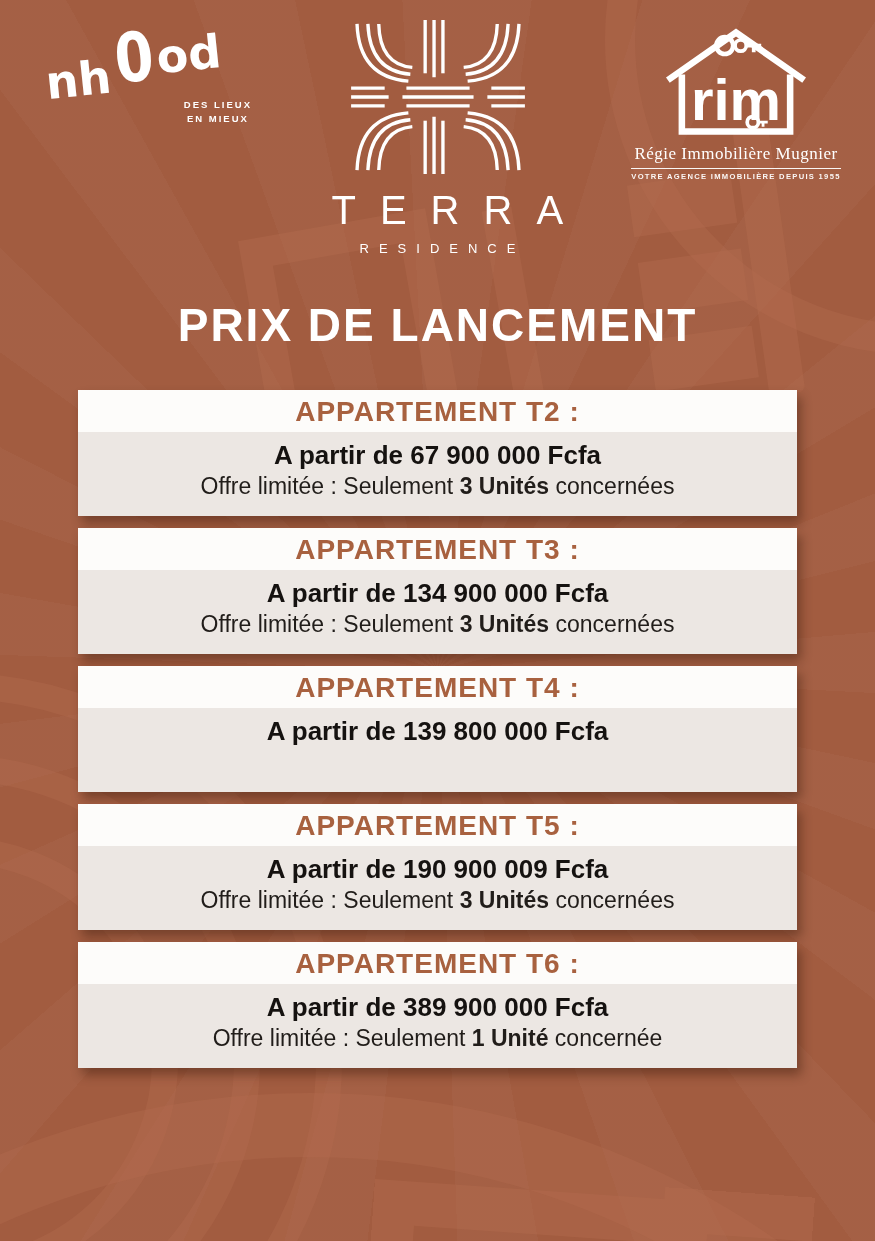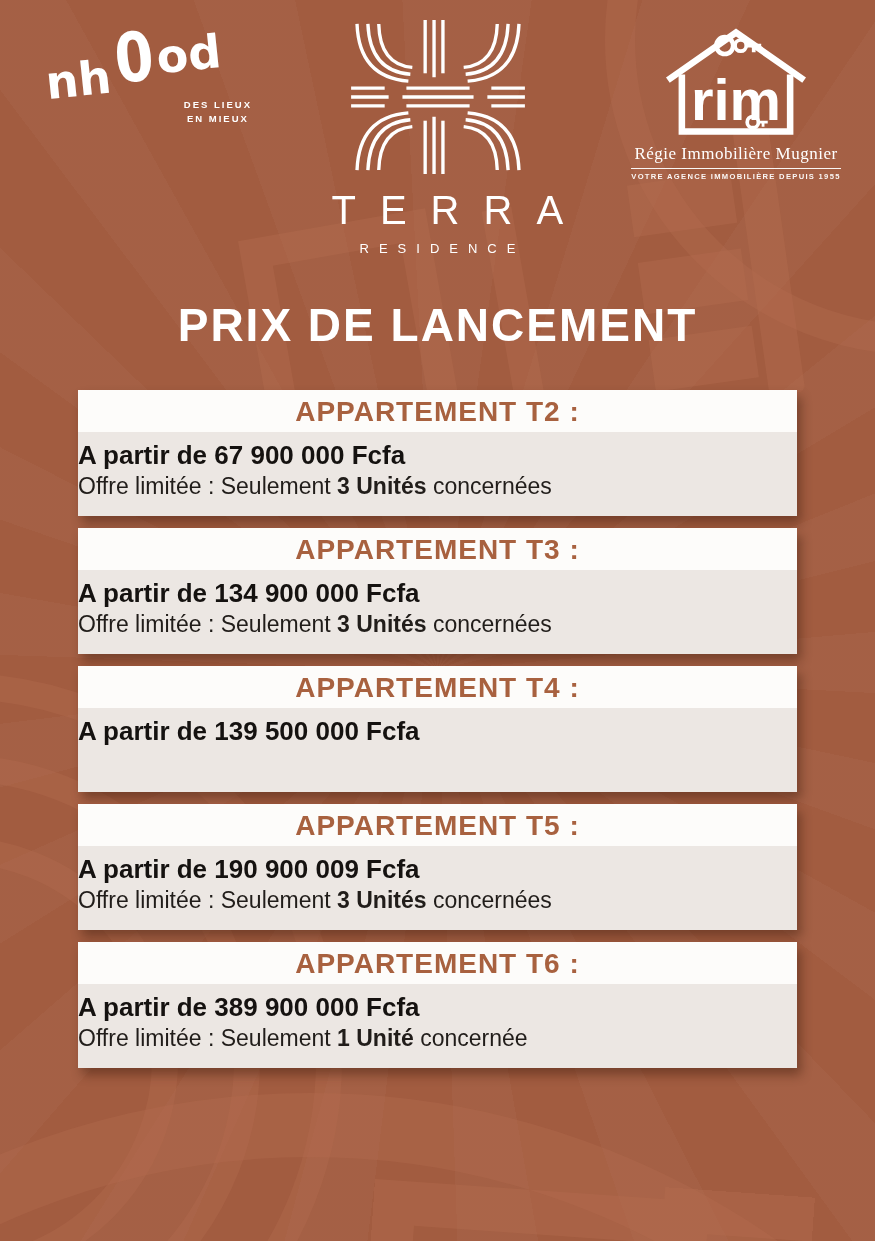--- a/index.html
+++ b/index.html
@@ -36,21 +36,21 @@
   
   .page-title{position:absolute;z-index:2;top:298px;left:0;width:100%;margin:0;
     text-align:center;color:#fff;font-size:46px;font-weight:800;letter-spacing:2px;}
   
   .cards{position:absolute;z-index:2;top:390px;left:78px;width:719px;
     display:flex;flex-direction:column;gap:12px;}
   .card{height:126px;box-shadow:4px 7px 10px rgba(61,28,14,.45);}
   .card-band{height:42px;background:#fdfcfa;}
   .card-title{margin:0;line-height:43px;text-align:center;
     font-size:28px;font-weight:bold;letter-spacing:1px;color:#a8613f;}
-  .card-body{height:84px;background:#ece7e3;text-align:left;}
+  .card-body{height:84px;background:#ece7e3;text-align:center;}
   .price{margin:0;padding-top:8px;font-size:26px;font-weight:bold;color:#151210;}
   .offer{margin:2px 0 0;font-size:23px;color:#211d1a;font-weight:400;}
   .offer .b{font-weight:bold;}
 </style>
 </head>
 <body>
 
 <div class="poster">
 
   <div class="bg-rays"></div>
@@ -171,21 +171,21 @@
         <p class="price">A partir de 134 900 000 Fcfa</p>
         <p class="offer"><span>Offre limitée : Seulement </span><span class="b">3 Unités</span><span> concernées</span></p>
       </div>
     </section>
 
     <section class="card">
       <div class="card-band">
         <h2 class="card-title">APPARTEMENT T4 :</h2>
       </div>
       <div class="card-body">
-        <p class="price">A partir de 139 500 000 Fcfa</p>
+        <p class="price">A partir de 139 800 000 Fcfa</p>
       </div>
     </section>
 
     <section class="card">
       <div class="card-band">
         <h2 class="card-title">APPARTEMENT T5 :</h2>
       </div>
       <div class="card-body">
         <p class="price">A partir de 190 900 009 Fcfa</p>
         <p class="offer"><span>Offre limitée : Seulement </span><span class="b">3 Unités</span><span> concernées</span></p>

